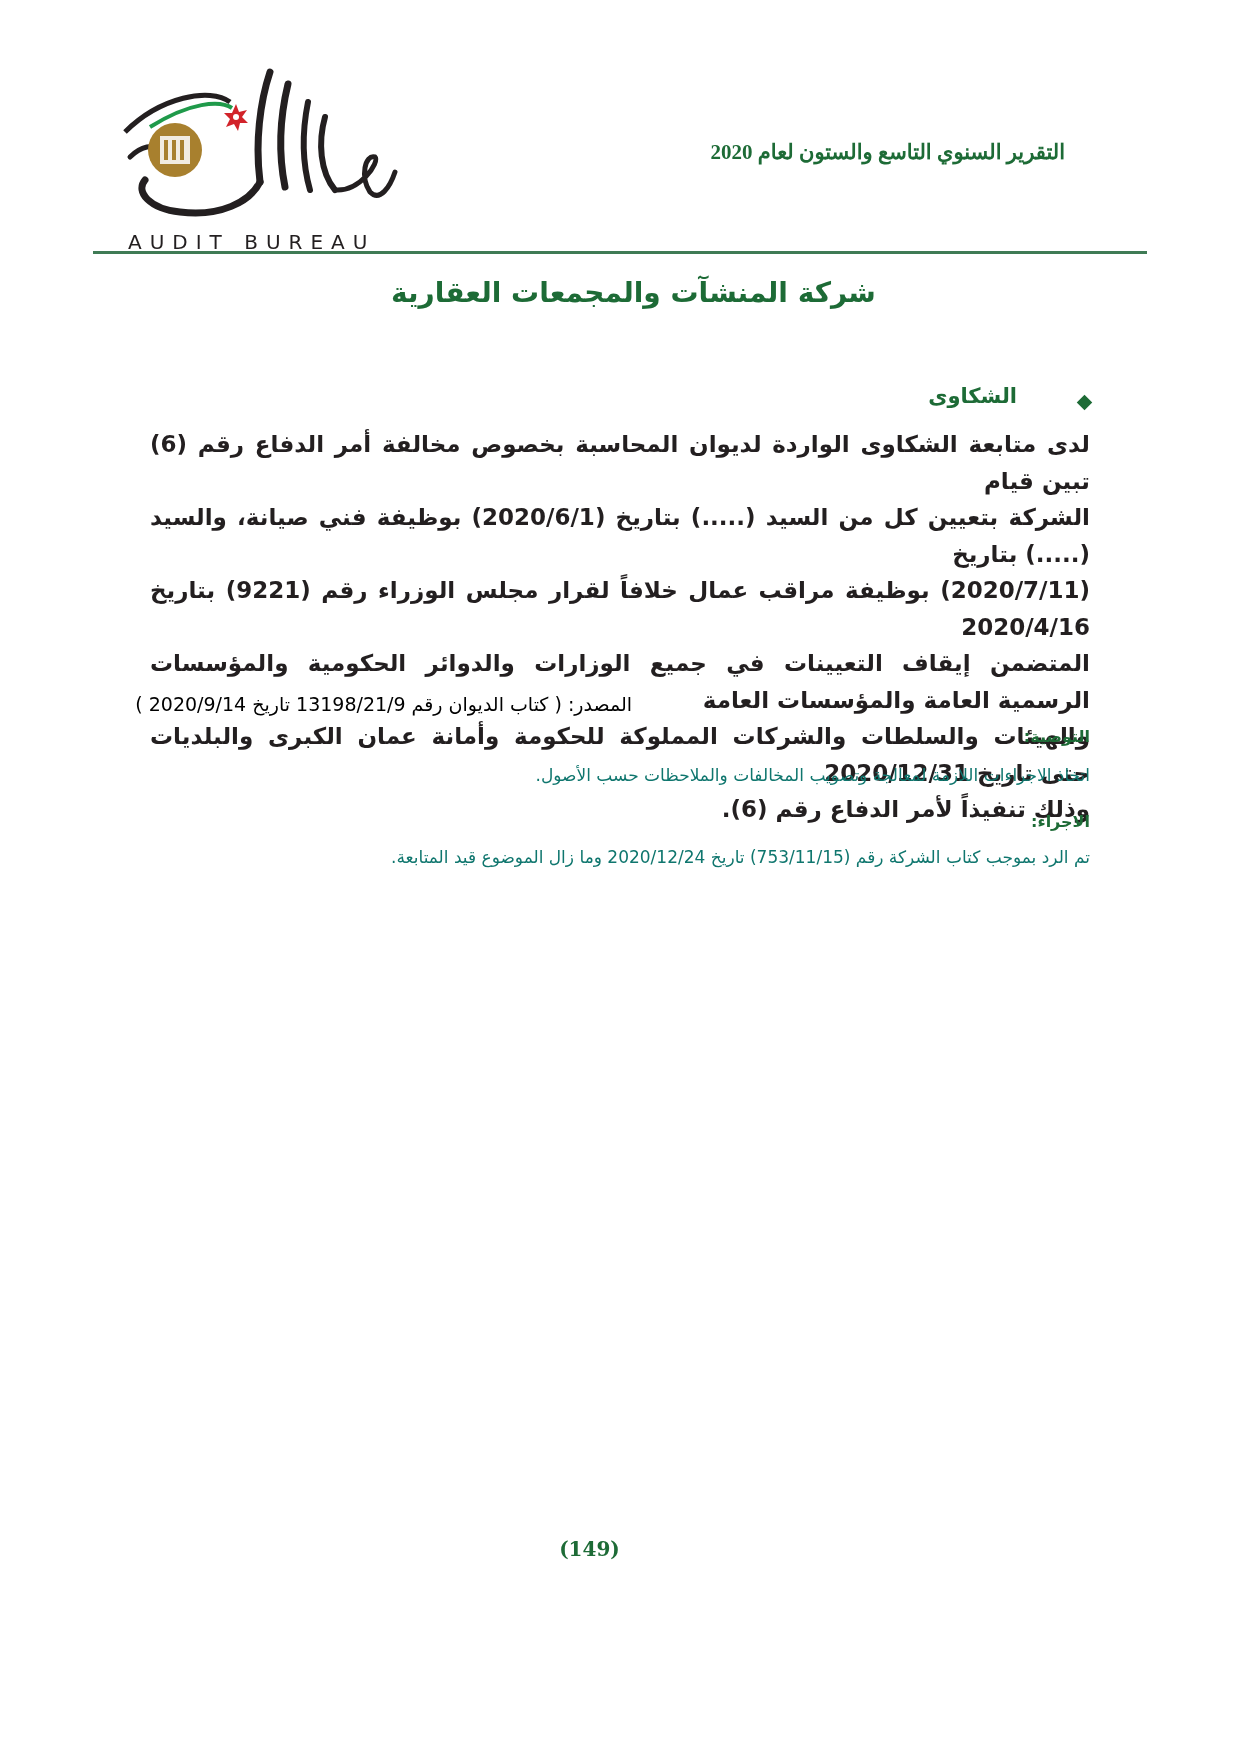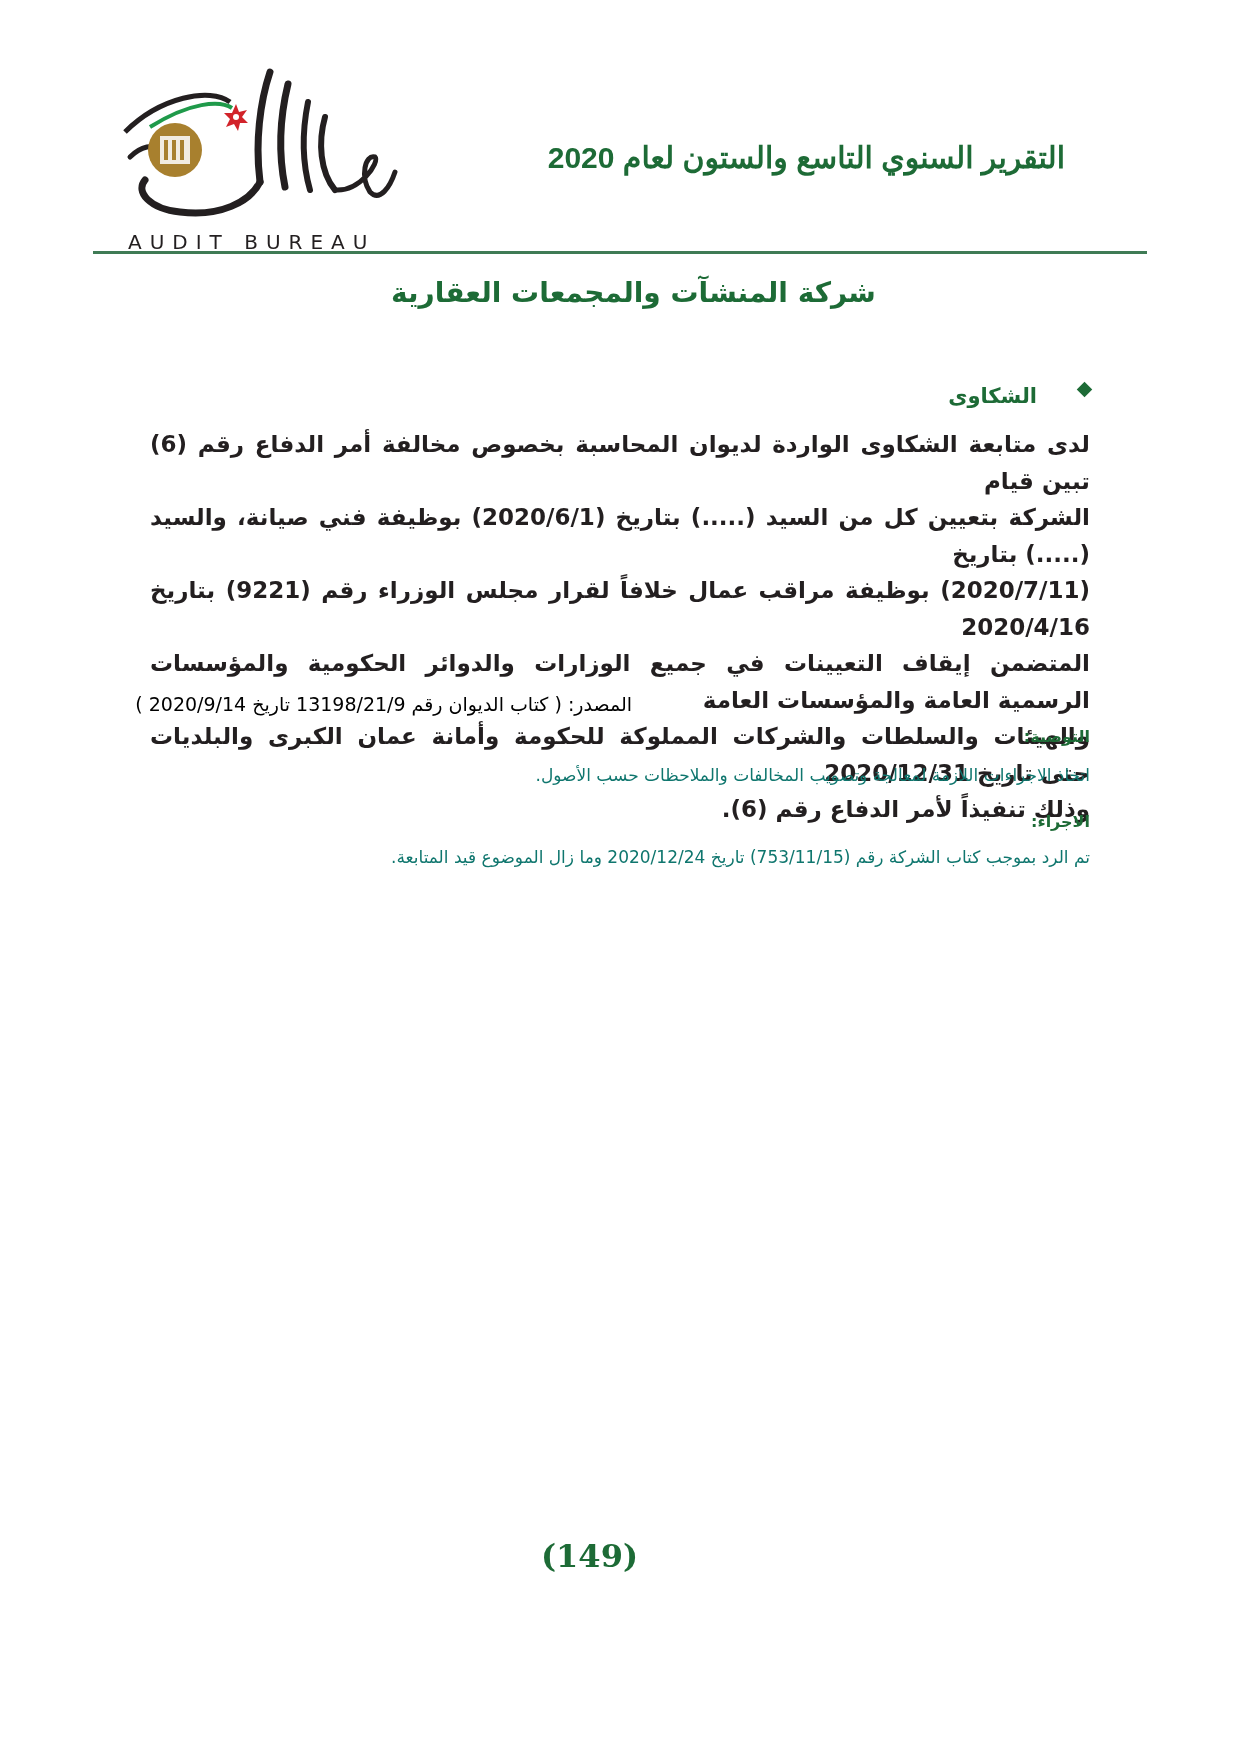--- a/index.html
+++ b/index.html
@@ -4,38 +4,38 @@
   <style>
     * { margin: 0; padding: 0; box-sizing: border-box; }
     html, body { width: 1241px; height: 1755px; background: #ffffff; }
     body { position: relative; font-family: "DejaVu Sans", sans-serif; color: #231f20; overflow: hidden; }
 
     .header { position: absolute; left: 0; top: 0; width: 1241px; height: 260px; }
     .logo { position: absolute; left: 120px; top: 62px; width: 300px; height: 190px; }
     .logo svg { position: absolute; left: 0; top: 0; }
     .logo-en { position: absolute; left: 8px; top: 168px; font-family: "DejaVu Sans", sans-serif; font-size: 20px; letter-spacing: 8px; color: #231f20; white-space: nowrap; }
 
-    .report-title { position: absolute; right: 176px; top: 140px; direction: rtl; font-family: Liberation Sans, sans-serif; font-weight: bold; font-size: 30px; color: #1d6b36; white-space: nowrap; margin-left: 48px; }
+    .report-title { position: absolute; right: 176px; top: 140px; direction: rtl; font-family: Liberation Serif, serif; font-weight: bold; font-size: 21px; color: #1d6b36; white-space: nowrap; margin-left: 48px; }
 
     .header-rule { position: absolute; left: 93px; top: 251px; width: 1054px; height: 3px; background: #3f7b55; }
 
     .entity-title { position: absolute; left: 0; width: 1241px; top: 276px; text-align: center; direction: rtl; font-family: "DejaVu Sans", sans-serif; font-weight: bold; font-size: 28px; color: #1d6b36; padding-left: 26px; }
 
-    .section-heading { position: absolute; right: 151px; top: 384px; direction: rtl; display: flex; align-items: flex-start; gap: 34px; }
+    .section-heading { position: absolute; right: 151px; top: 384px; direction: rtl; display: flex; align-items: flex-end; gap: 54px; }
     .bullet { width: 11px; height: 11px; background: #1d6b36; transform: rotate(45deg); margin-left: 8px; }
     .section-heading-label { font-weight: bold; font-size: 21px; color: #1d6b36; }
 
     .body-para { position: absolute; right: 151px; top: 426px; width: 940px; direction: rtl; text-align: justify; text-align-last: right; font-size: 23px; line-height: 36.5px; font-weight: bold; color: #231f20; }
 
     .source { position: absolute; right: 609px; top: 693px; direction: rtl; font-weight: normal; font-size: 19px; color: #000000; white-space: nowrap; }
 
     .sub-heading { position: absolute; right: 151px; direction: rtl; font-weight: bold; font-size: 16px; color: #1d6b36; }
     .sub-text { position: absolute; right: 151px; direction: rtl; font-weight: normal; font-size: 17px; color: #0f766e; white-space: nowrap; }
 
-    .page-number { position: absolute; left: 0; width: 1179px; top: 1537px; text-align: center; font-family: "DejaVu Serif", serif; font-weight: bold; font-size: 32px; color: #1d6b36; }
+    .page-number { position: absolute; left: 0; width: 1179px; top: 1537px; text-align: center; font-family: "DejaVu Serif", serif; font-weight: bold; font-size: 20px; color: #1d6b36; }
   </style>
 </head>
 <body>
 
 <div class="header">
   <div class="logo">
     <svg width="300" height="170" viewBox="0 0 300 170">
 
       <path d="M150 10 C140 40, 135 80, 140 120" stroke="#231f20" stroke-width="7" fill="none" stroke-linecap="round"></path>
       <path d="M168 22 C160 55, 158 90, 165 125" stroke="#231f20" stroke-width="7" fill="none" stroke-linecap="round"></path>

